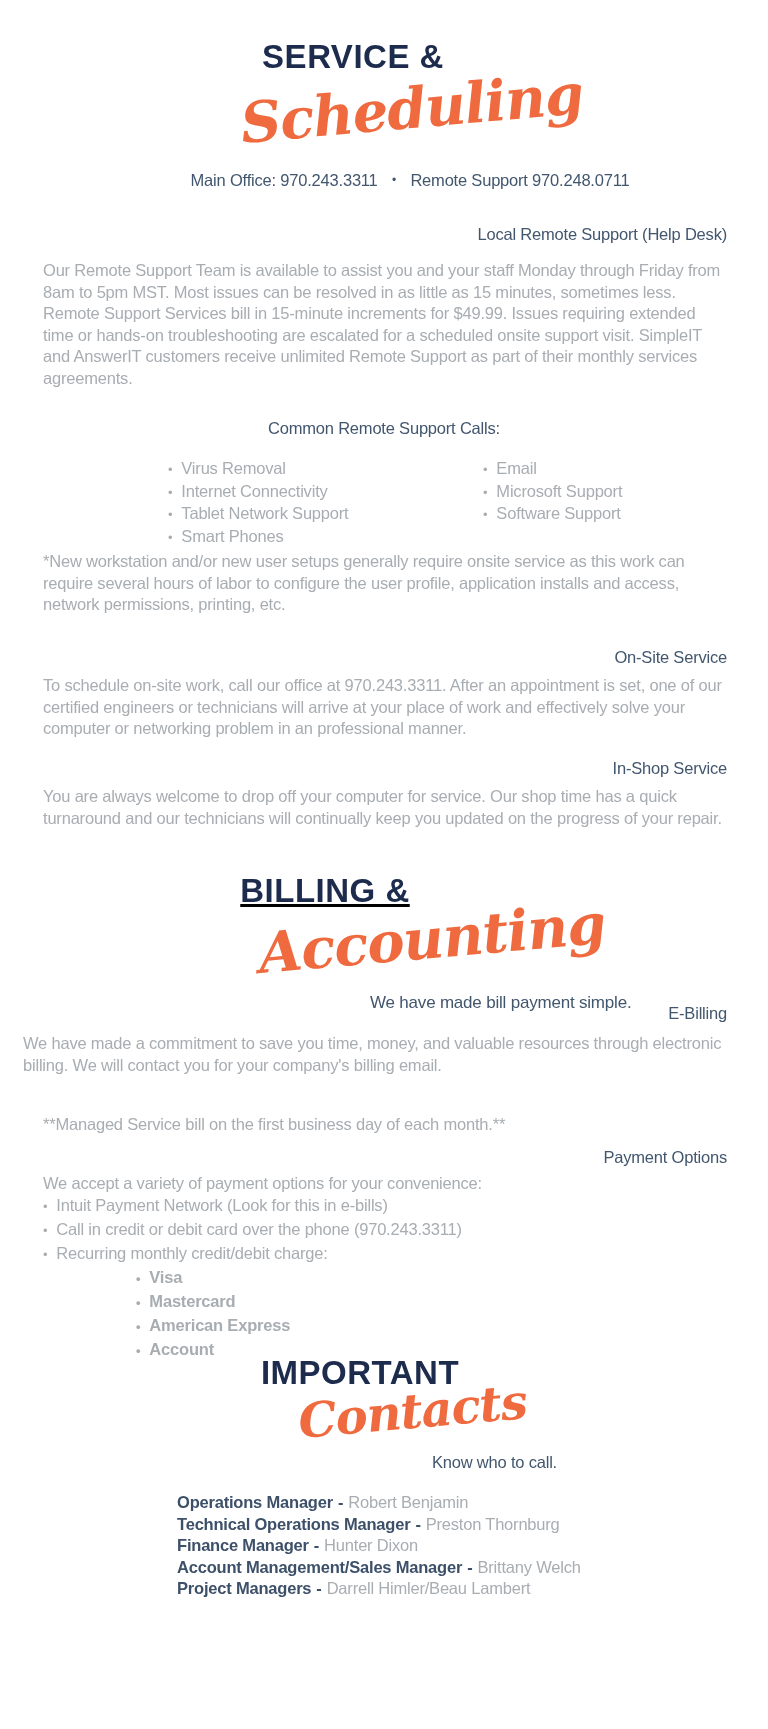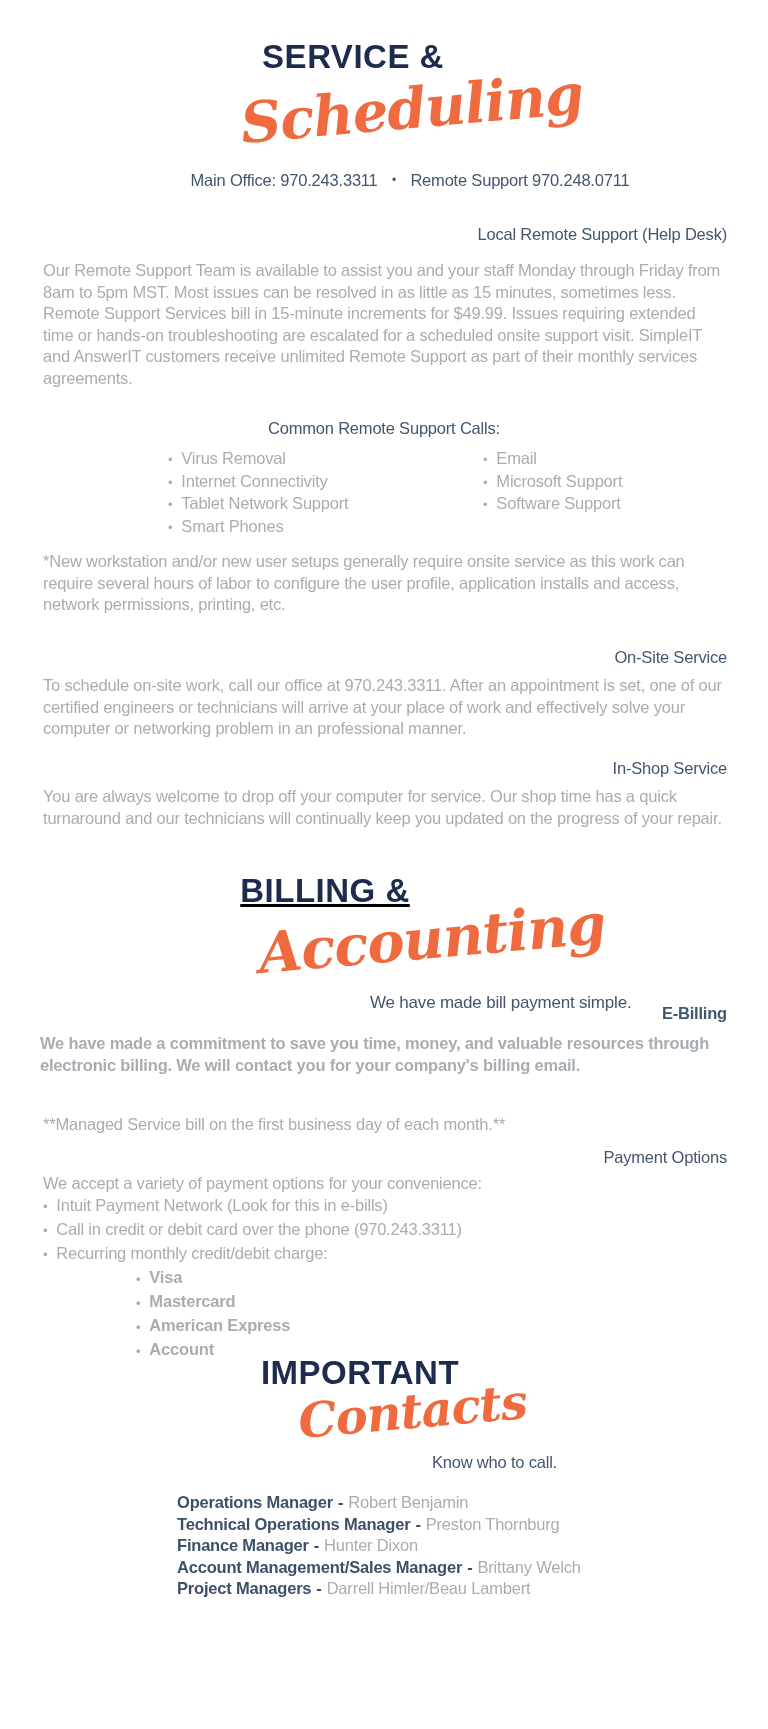--- a/index.html
+++ b/index.html
@@ -32,40 +32,40 @@
   #svc-header .script-line { transform:translateX(28px); }
   #svc-header .script-word { font-size:56px; }
   .phone-line { margin-top:12px; font-size:16.5px; color:#42566e; transform:translateX(26px); }
   .phone-sep { display:inline-block; margin:0 10px; font-size:12px; vertical-align:2px; }
 
   #sec-local  { top:222px; left:43px; width:684px; }
   .sec-p { margin-top:14px; }
 
   #common-calls { top:416px; left:0; width:768px; }
   .cc-title { text-align:center; font-size:16.5px; line-height:24px; color:#42566e; }
-  .cc-cols { position:relative; margin-top:8px; height:90px; }
+  .cc-cols { position:relative; margin-top:18px; height:90px; }
   .cc-list { position:absolute; top:0; list-style:none; }
   .cc-list.left  { left:168px; }
   .cc-list.right { left:483px; }
   .cc-list li, .opt-list li, .card-list li { font-size:16.5px; line-height:21.5px; color:#a8adb2; list-style:none; }
   .blt { margin-right:9px; font-size:13px; }
 
   #note-workstation { top:551px; left:43px; width:684px; }
   #sec-onsite { top:645px; left:43px; width:684px; }
   #sec-inshop { top:756px; left:43px; width:684px; }
   #sec-onsite .sec-p, #sec-inshop .sec-p { margin-top:6px; }
 
   #billing-header { top:876px; left:0; width:768px; text-align:center;text-decoration:underline; }
   #billing-header .line1 { transform:translateX(-59px); }
   #billing-header .script-line { transform:translateX(48px); line-height:60px; margin-top:2px; }
   #billing-header .script-word { font-size:56px; }
 
   #sec-ebilling { top:993px; left:0; width:768px; }
   .billing-tagline { margin-left:370px; font-size:17px; line-height:20px; color:#42566e; }
-  .eb-inner { margin:-12px 41px 0 40px;font-weight:bold; }
+  .eb-inner { margin:-12px 41px 0 23px; }
   .eb-inner .sec-p { margin-top:8px; }
 
   #note-managed { top:1114px; left:43px; width:684px; }
 
   #sec-payment { top:1146px; left:43px; width:684px; }
   #sec-payment .sec-h { line-height:22px; }
   .pay-intro { margin-top:4px; font-size:16.5px; line-height:22px; color:#a8adb2; }
   .opt-list li { line-height:22px; }
   .card-list { margin-left:93px; }
   .card-list li { line-height:22px;font-weight:bold; }

